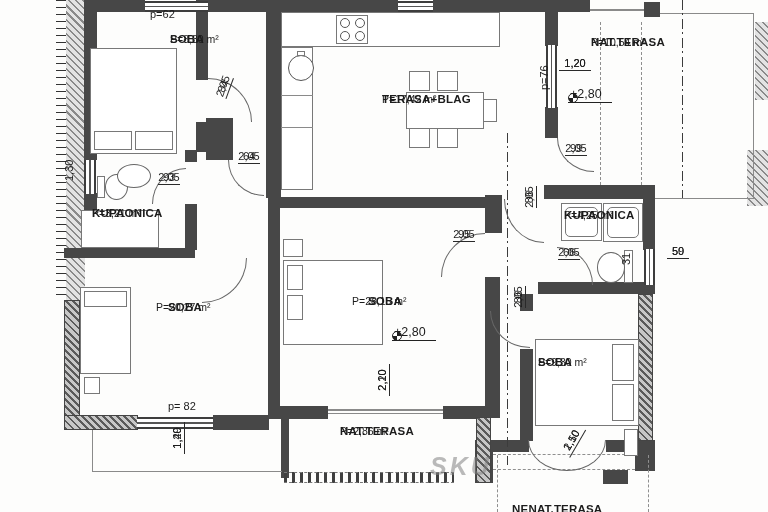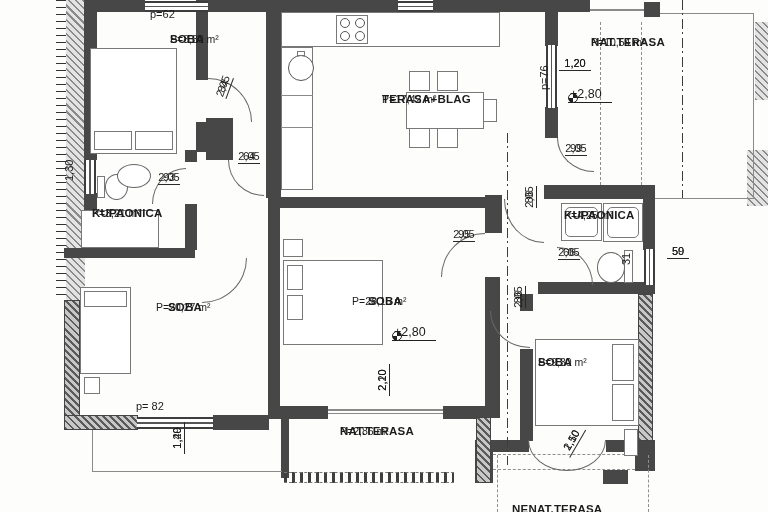--- a/index.html
+++ b/index.html
@@ -209,21 +209,21 @@
   <div class="room" style="left:340px;top:425px">
     <div class="rn">NAT.TERASA</div>
     <div class="ra">P=2,86 m²</div>
   </div>
   <div class="room" style="left:512px;top:503px">
     <div class="rn">NENAT.TERASA</div>
   </div>
 
   <div class="lbl" style="left:150px;top:8px">p=62</div>
   <div class="lbl rot90" style="left:524px;top:64px;width:40px">p=76</div>
-  <div class="lbl" style="left:136px;top:400px">p= 82</div>
+  <div class="lbl" style="left:168px;top:400px">p= 82</div>
   <div class="lbl rot90" style="left:54px;top:160px;width:30px">1,30</div>
   <div class="lbl rot90" style="left:613px;top:246px;width:26px">31</div>
 
   <div class="frac" style="left:197px;top:84px;width:40px;transform:rotate(-70deg)">
     <span class="ft">84</span>
       <span class="fb">2,05</span>
   </div>
   <div class="frac" style="left:230px;top:150px;width:38px">
     <span class="ft">64</span>
       <span class="fb">2,05</span>
@@ -275,14 +275,15 @@
 
   <div class="elev" style="left:568px;top:103px">
     <span class="emark"></span>
     <span class="etxt">+2,80</span>
   </div>
   <div class="elev" style="left:392px;top:341px">
     <span class="emark"></span>
     <span class="etxt">+2,80</span>
   </div>
 
+  <div class="wm" style="left:430px;top:452px">SKU</div>
 
 </div>
 
 </body></html>

